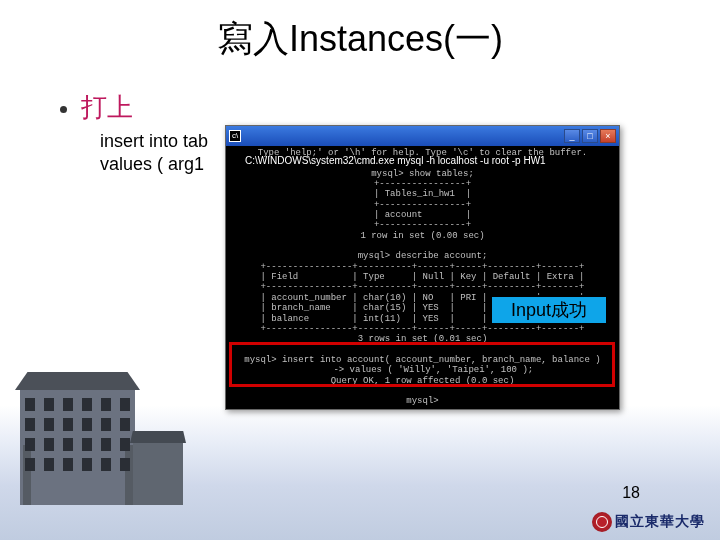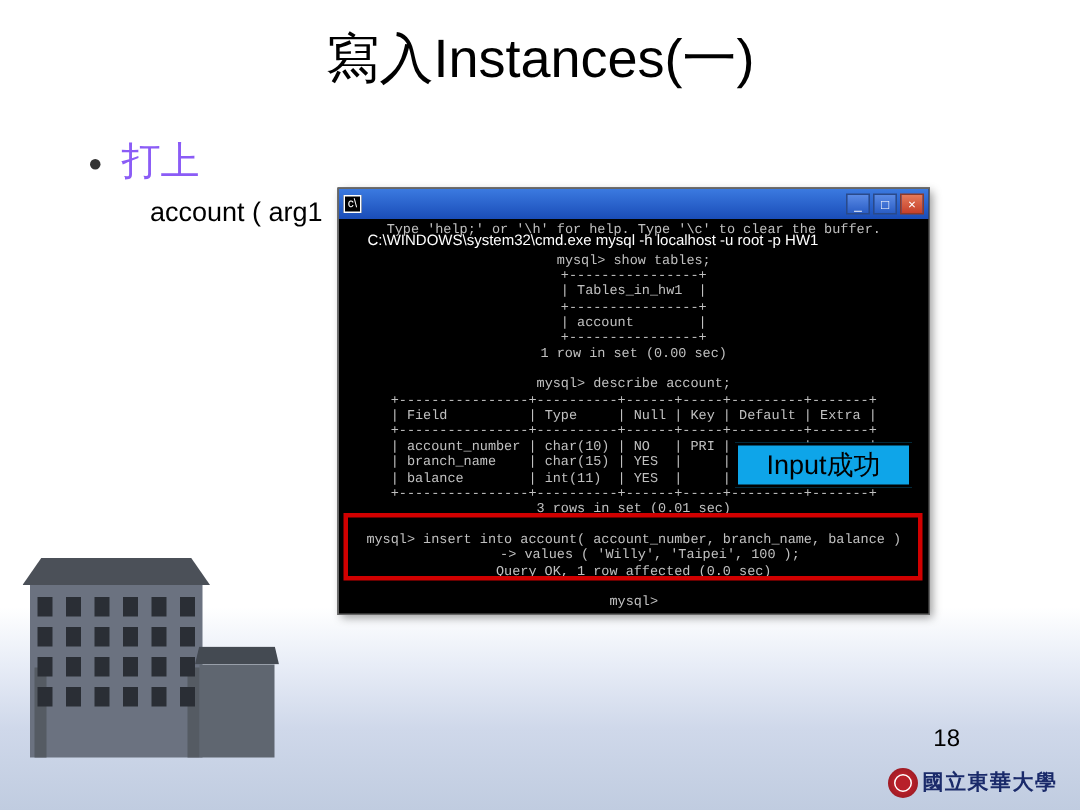--- a/index.html
+++ b/index.html
@@ -18,21 +18,21 @@
     right: 0;
     text-align: center;
     font-size: 36px;
     color: #000;
   }
   .bullet-line {
     position: absolute;
     top: 90px;
     left: 60px;
     font-size: 26px;
-    color: #8b5cf6;
+    color: #be185d;
   }
   .bullet-dot {
     display: inline-block;
     width: 7px;
     height: 7px;
     background: #333;
     border-radius: 50%;
     vertical-align: middle;
     margin-right: 14px;
   }
@@ -224,21 +224,22 @@
 </head>
 <body>
 
 <div class="title">寫入Instances(一)</div>
 
 <div class="bullet-line">
   <span class="bullet-dot"></span><span>打上</span>
 </div>
 
 <div class="code-text">
-  <div>account ( arg1</div>
+  <div>insert into tab</div>
+  <div>values ( arg1</div>
 </div>
 
 <div class="cmd-window">
   <div class="cmd-titlebar">
     <div class="cmd-titlebar-icon">c\</div>
     <div class="cmd-titletext">C:\WINDOWS\system32\cmd.exe  mysql  -h localhost -u root -p HW1</div>
     <div class="cmd-win-btn">_</div>
     <div class="cmd-win-btn">□</div>
     <div class="cmd-win-btn close">×</div>
   </div>

